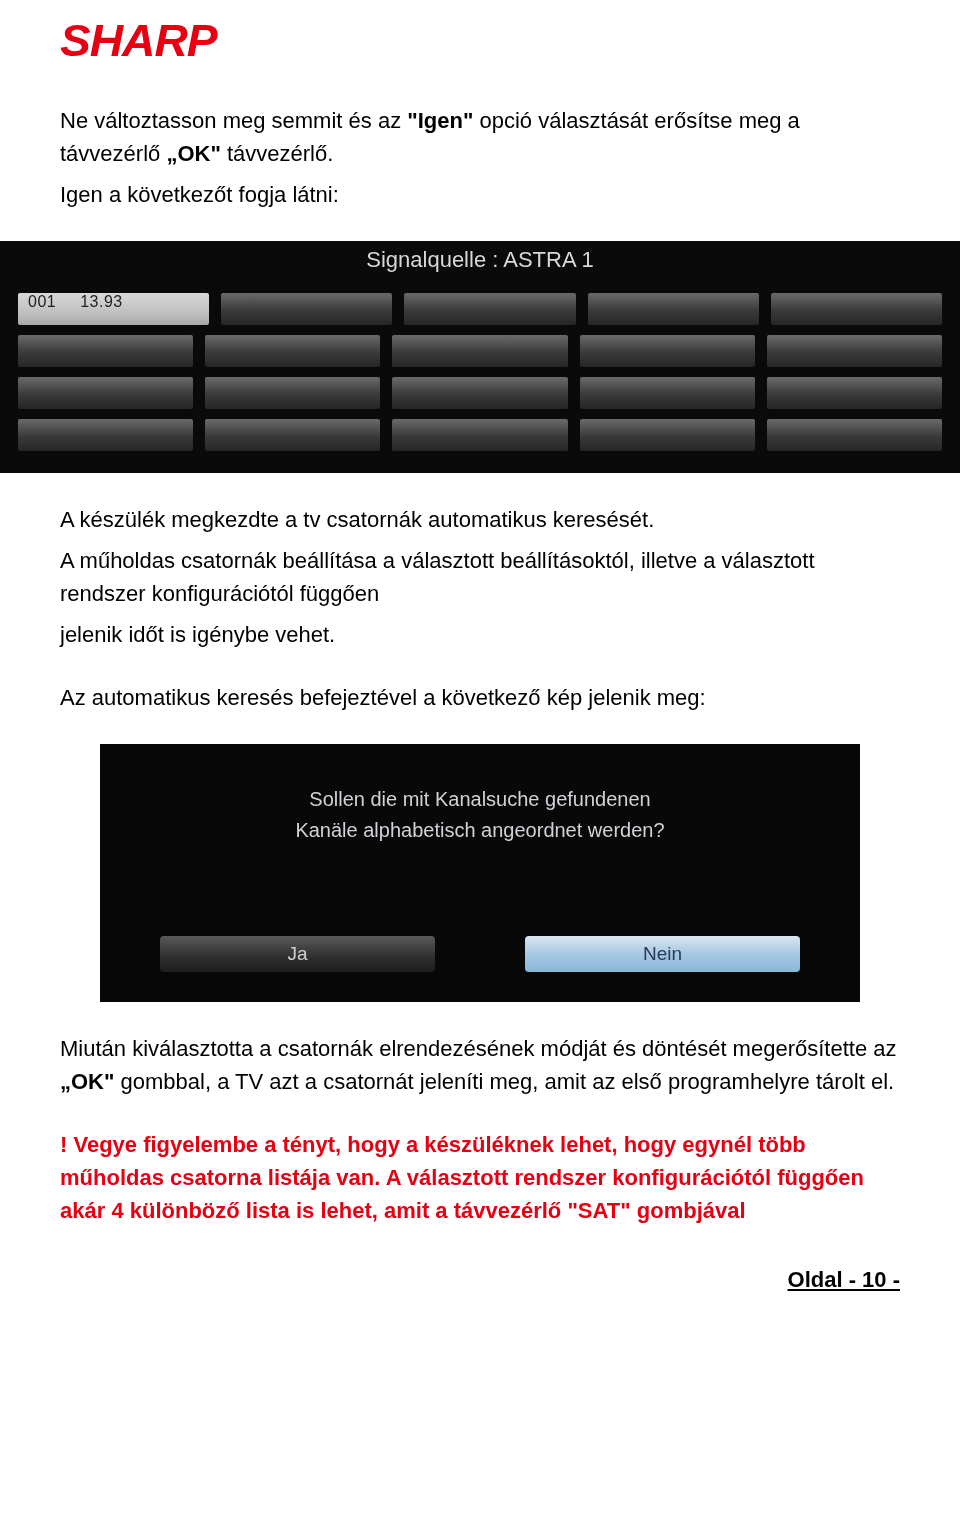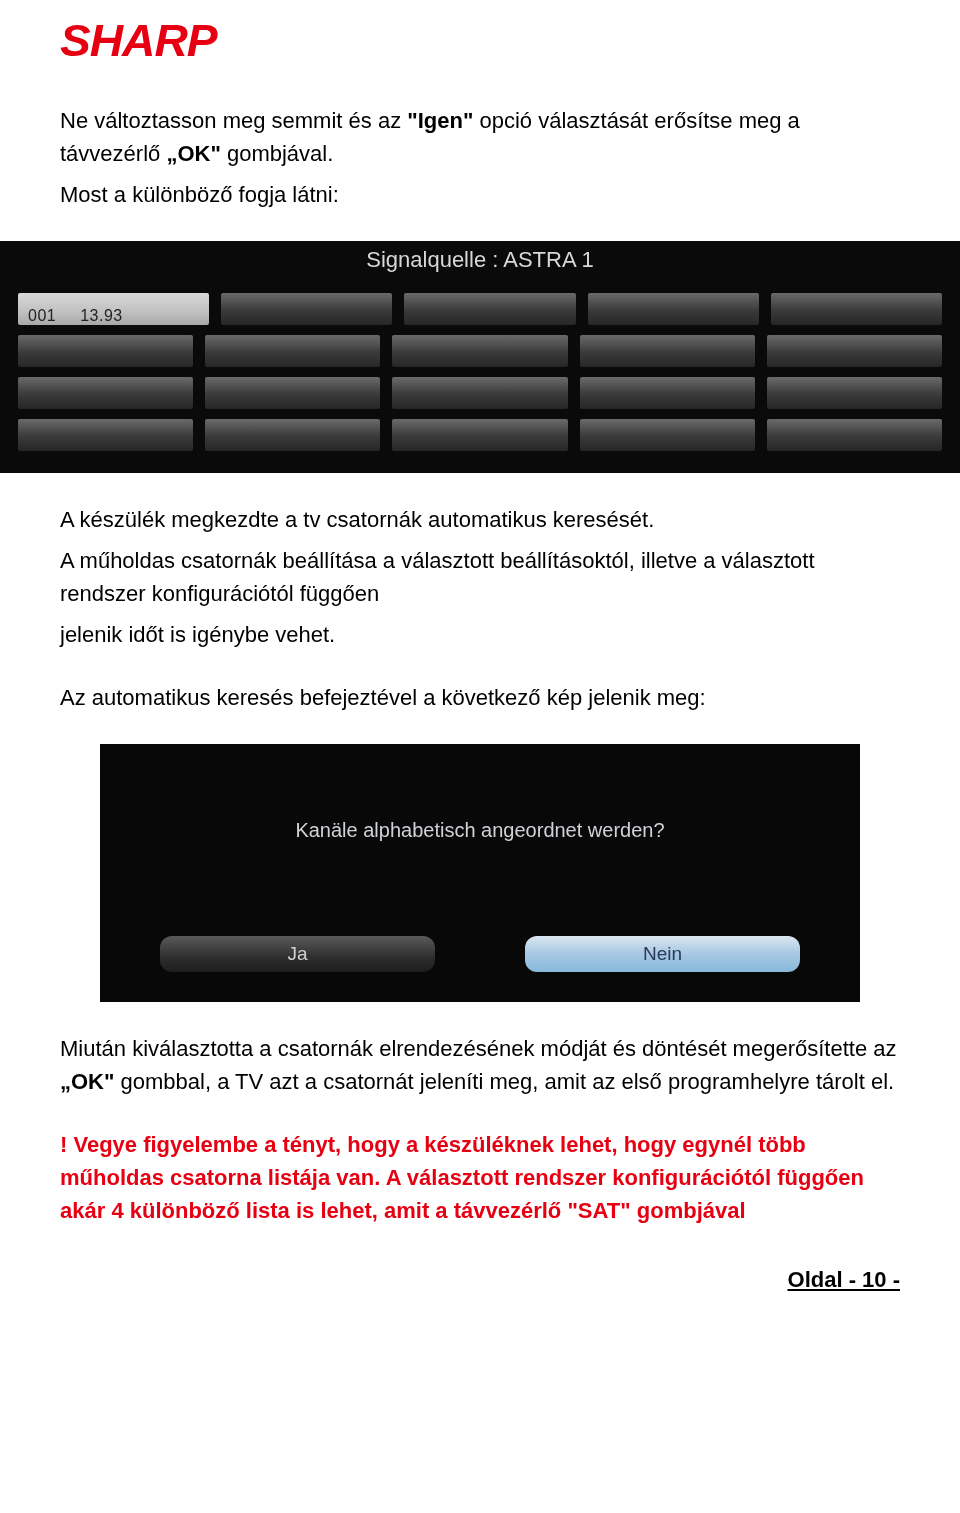--- a/index.html
+++ b/index.html
@@ -56,21 +56,21 @@
       gap: 10px;
     }
     .s1-row {
       display: flex;
       gap: 12px;
     }
     .s1-cell {
       flex: 1;
       height: 32px;
       display: flex;
-      align-items: flex-end;
+      align-items: flex-start;
       background: linear-gradient(to bottom, #6a6a6a 0%, #3a3a3a 55%, #262626 100%);
       border-radius: 2px;
     }
     .s1-cell.highlight {
       background: linear-gradient(to bottom, #d8d8d8 0%, #c0c0c0 60%, #a8a8a8 100%);
       color: #222;
       font-size: 16px;
       padding: 0 10px;
       justify-content: flex-start;
       letter-spacing: 0.5px;
@@ -98,21 +98,21 @@
       gap: 90px;
       padding: 0 20px;
     }
     .s2-btn {
       flex: 1;
       height: 36px;
       display: flex;
       align-items: center;
       justify-content: center;
       font-size: 19px;
-      border-radius: 12px;
+      border-radius: 4px;
     }
     .s2-btn.inactive {
       background: linear-gradient(to bottom, #5a5a5a 0%, #2e2e2e 60%, #1d1d1d 100%);
       color: #cfcfcf;
     }
     .s2-btn.active {
       background: linear-gradient(to bottom, #dbe7f1 0%, #a6c8e2 50%, #88b8da 100%);
       color: #2a395a;
     }
     .red-note {
@@ -133,24 +133,24 @@
 </head>
 <body>
 
 <div class="logo">
   <svg width="260" height="44" viewBox="0 0 260 44">
     <text x="0" y="36" font-family="Arial Black, Arial, sans-serif" font-weight="900" font-size="44" fill="#e60012" font-style="italic" letter-spacing="-1" transform="scale(1.05,1)">SHARP</text>
   </svg>
 </div>
 
 <p class="para">
-  <span>Ne változtasson meg semmit és az </span><span class="bold">"Igen"</span><span> opció választását erősítse meg a távvezérlő </span><span class="bold">„OK"</span><span> gombjával.</span>
+  <span>Ne változtasson meg semmit és az </span><span class="bold">"Igen"</span><span> opció választását erősítse meg a távvezérlő </span><span class="bold">„OK"</span><span> távvezérlő.</span>
 </p>
 
-<p class="para space-below">Most a különböző fogja látni:</p>
+<p class="para space-below">Igen a következőt fogja látni:</p>
 
 <div class="screenshot1">
   <div class="s1-title">Signalquelle : ASTRA 1</div>
   <div class="s1-grid">
     <div class="s1-row">
       <div class="s1-cell highlight">
         <span class="num">001</span>
         <span>13.93</span>
       </div>
       <div class="s1-cell"></div>
@@ -183,21 +183,21 @@
 </div>
 
 <p class="para">A készülék megkezdte a tv csatornák automatikus keresését.</p>
 <p class="para">A műholdas csatornák beállítása a választott beállításoktól, illetve a választott rendszer konfigurációtól függően</p>
 <p class="para space-below">jelenik időt is igénybe vehet.</p>
 
 <p class="para space-below">Az automatikus keresés befejeztével a következő kép jelenik meg:</p>
 
 <div class="screenshot2">
   <div class="s2-text">
-    <br>
+    <span>Sollen die mit Kanalsuche gefundenen</span><br>
     <span>Kanäle alphabetisch angeordnet werden?</span>
   </div>
   <div class="s2-buttons">
     <div class="s2-btn inactive">Ja</div>
     <div class="s2-btn active">Nein</div>
   </div>
 </div>
 
 <p class="para">
   <span>Miután kiválasztotta a csatornák elrendezésének módját és döntését megerősítette az </span><span class="bold">„OK"</span><span> gombbal, a TV azt a csatornát jeleníti meg, amit az első programhelyre tárolt el.</span>

